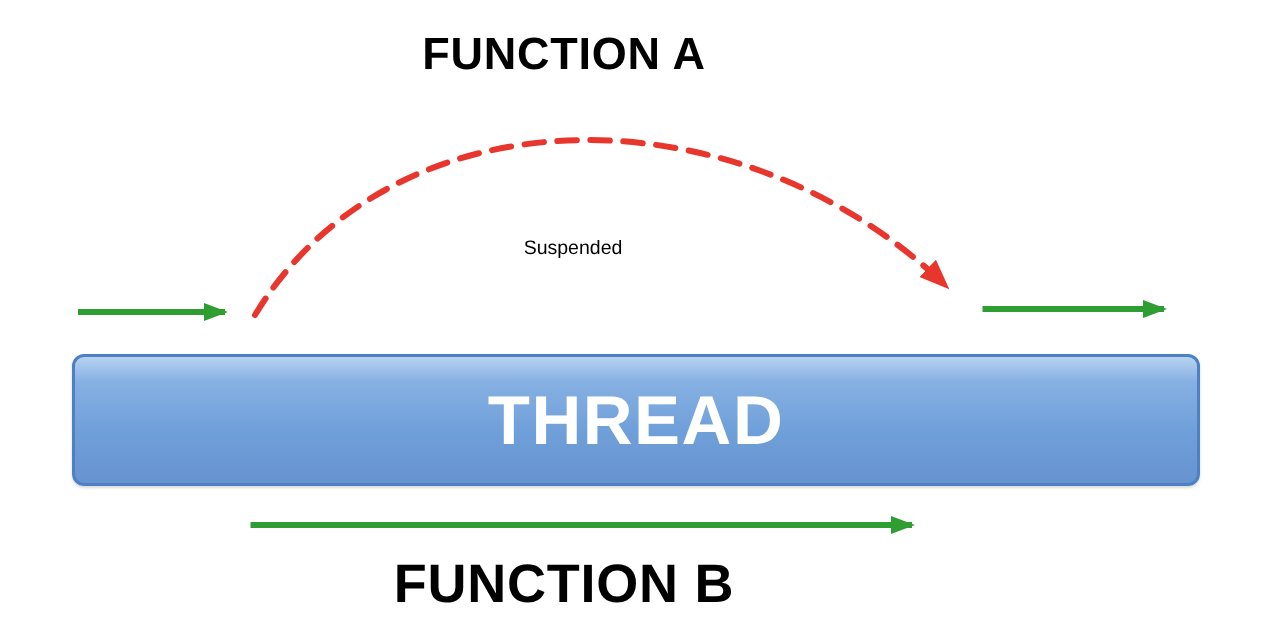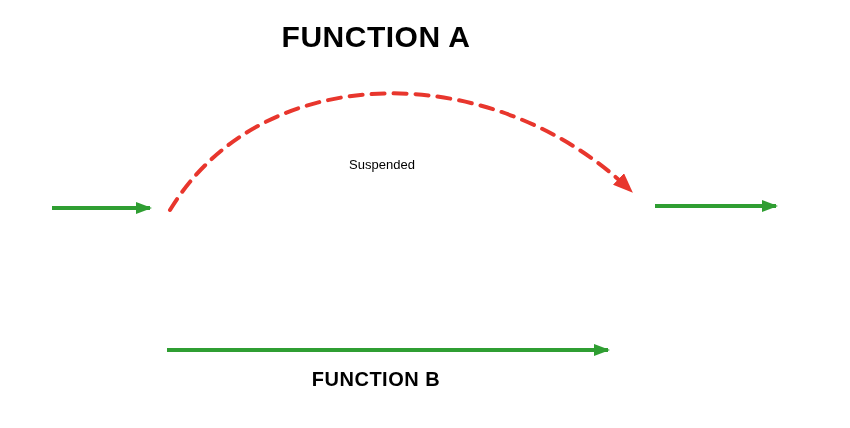--- a/index.html
+++ b/index.html
@@ -65,21 +65,21 @@
   .thread-label {
     color: var(--thread-text, #ffffff);
     font-size: 46px;
     font-weight: bold;
     letter-spacing: 1px;
   }
   .function-b-label {
     left: 0;
     top: 368px;
     width: 752px;
-    font-size: 20px;
+    font-size: 36px;
     font-weight: bold;
     letter-spacing: 0.5px;
   }
 </style>
 </head>
 <body>
 
 <div class="canvas">
 
   <svg class="diagram-svg" viewBox="0 0 850 428" xmlns="http://www.w3.org/2000/svg">
@@ -98,16 +98,19 @@
 
     <line x1="655" y1="206" x2="776" y2="206" style="stroke: var(--arrow-green, #2f9e32);" stroke-width="4" marker-end="url(#green-arrowhead)"></line>
 
     <line x1="167" y1="350" x2="608" y2="350" style="stroke: var(--arrow-green, #2f9e32);" stroke-width="4" marker-end="url(#green-arrowhead)"></line>
   </svg>
 
   <div class="label function-a-label">FUNCTION A</div>
 
   <div class="label suspended-label">Suspended</div>
 
+  <div class="thread-bar">
+    <span class="thread-label">THREAD</span>
+  </div>
 
   <div class="label function-b-label">FUNCTION B</div>
 
 </div>
 
 </body></html>

